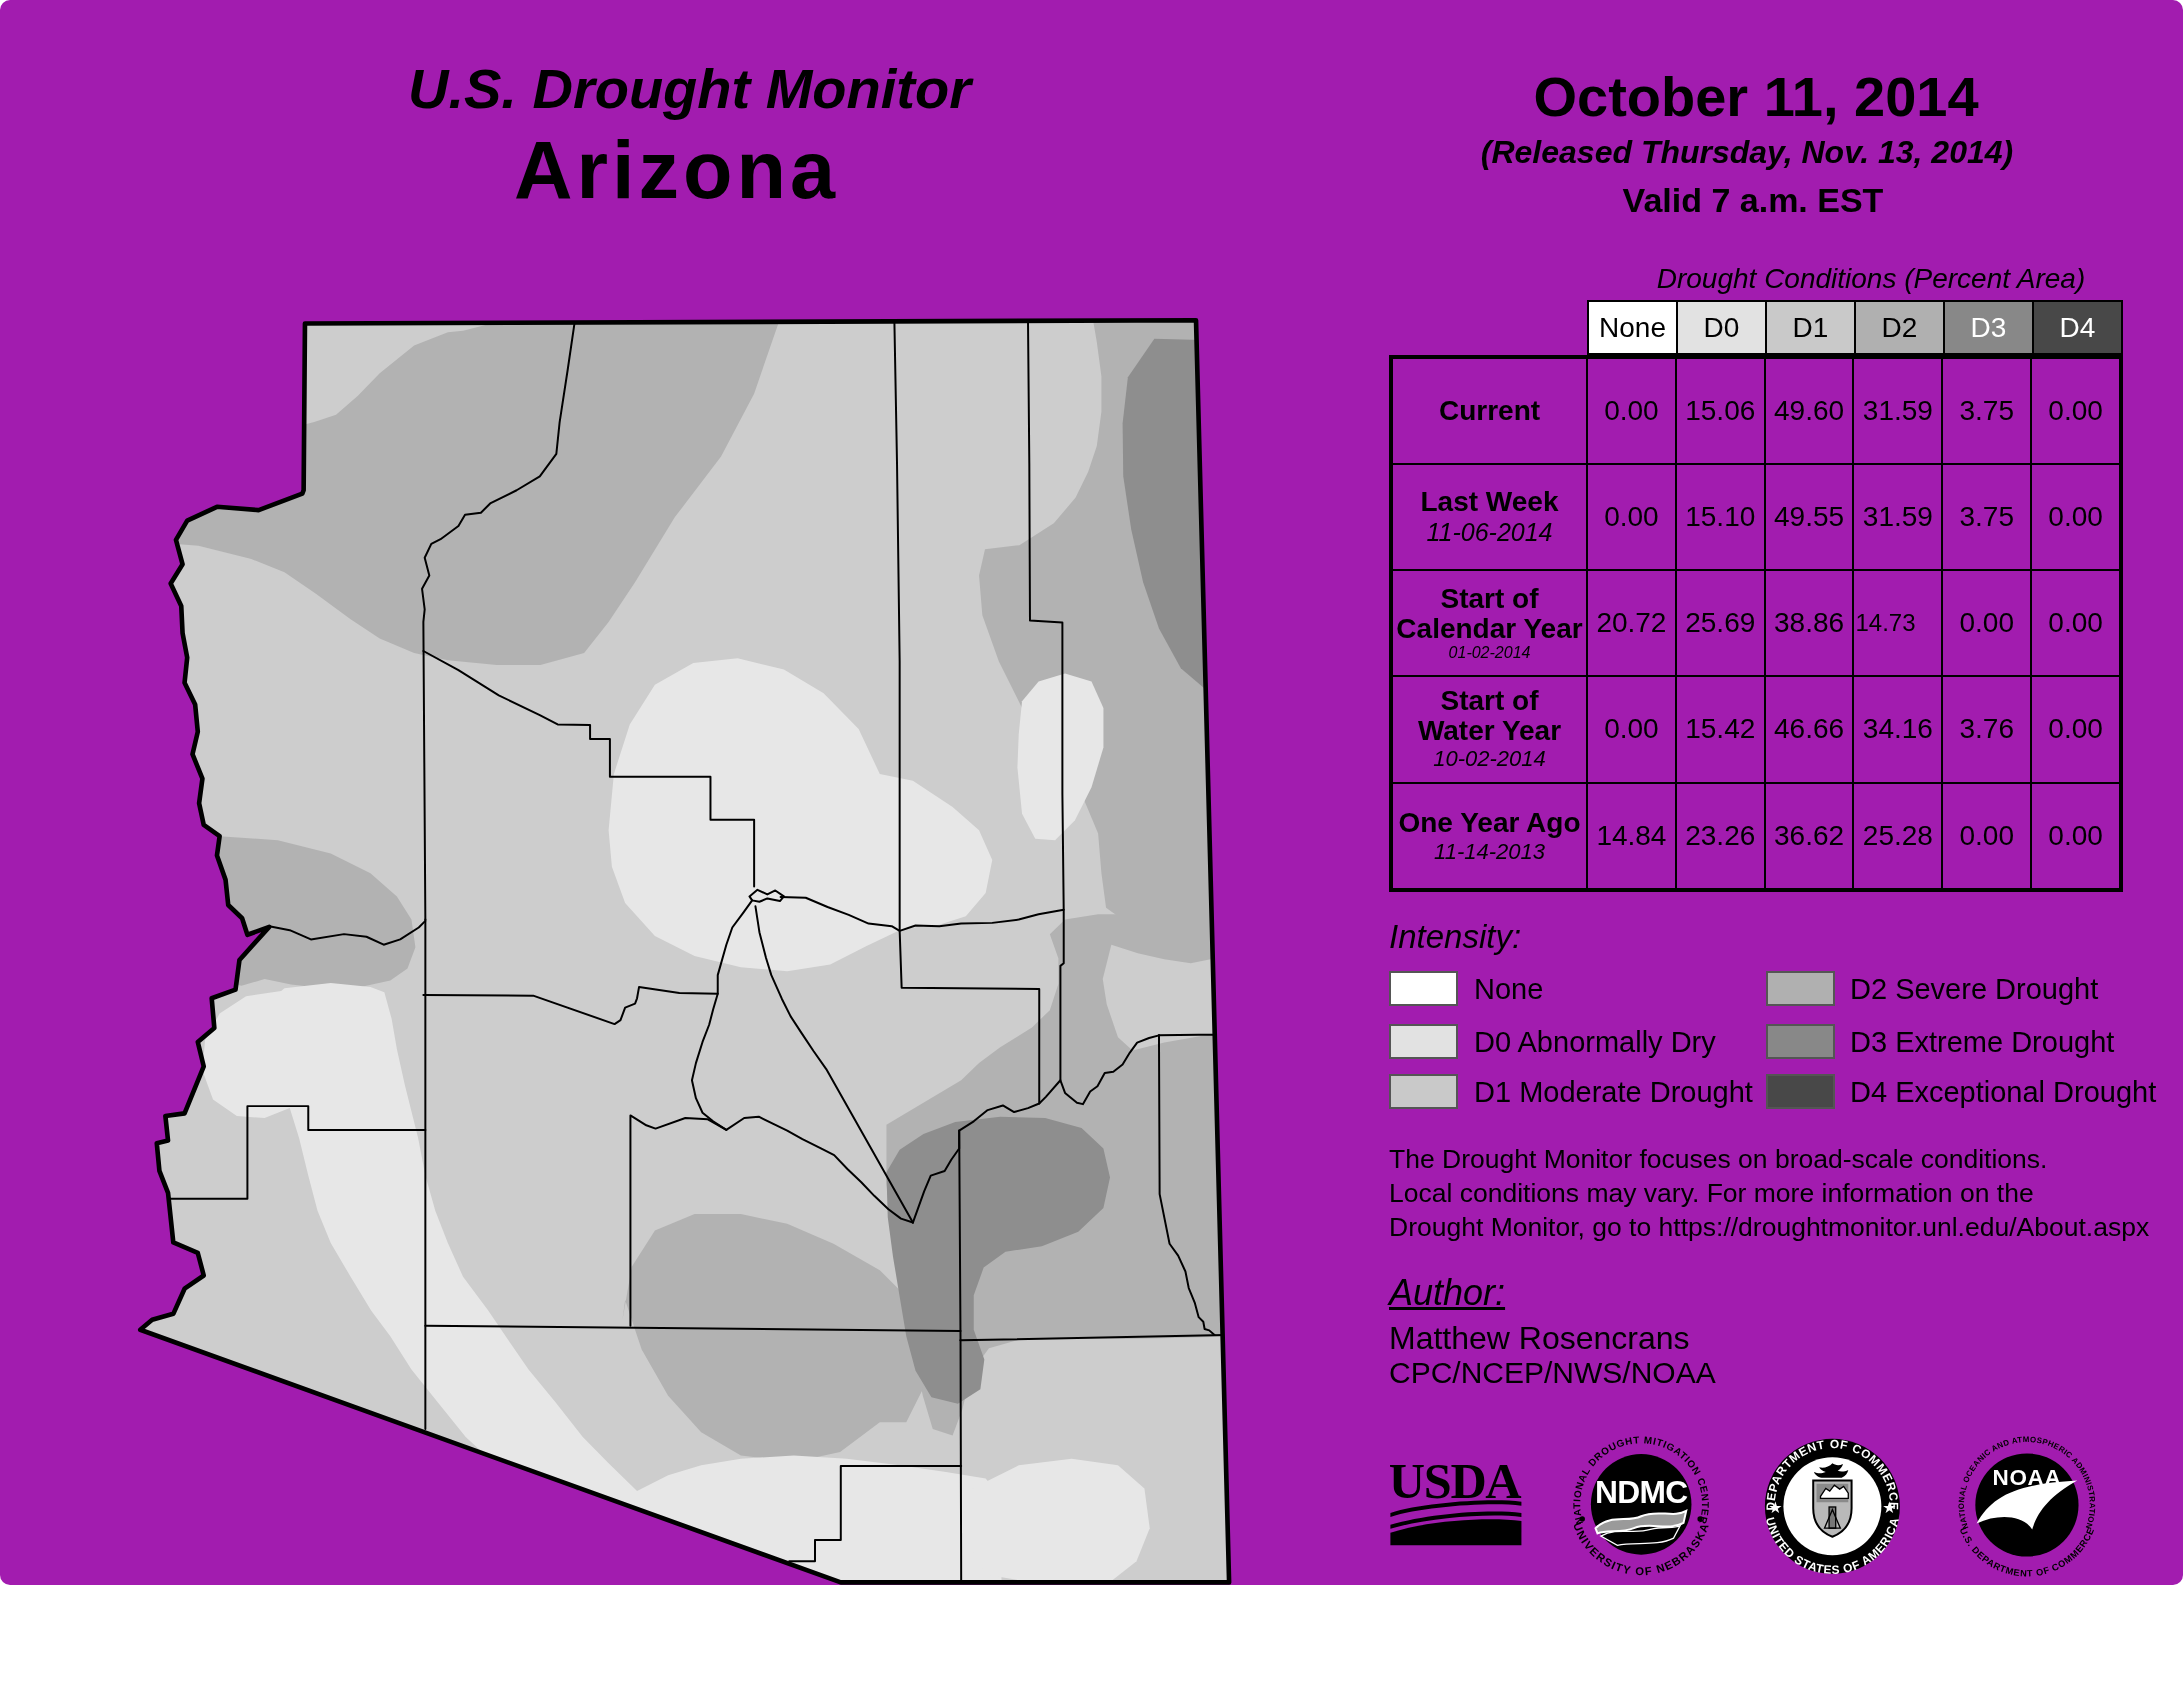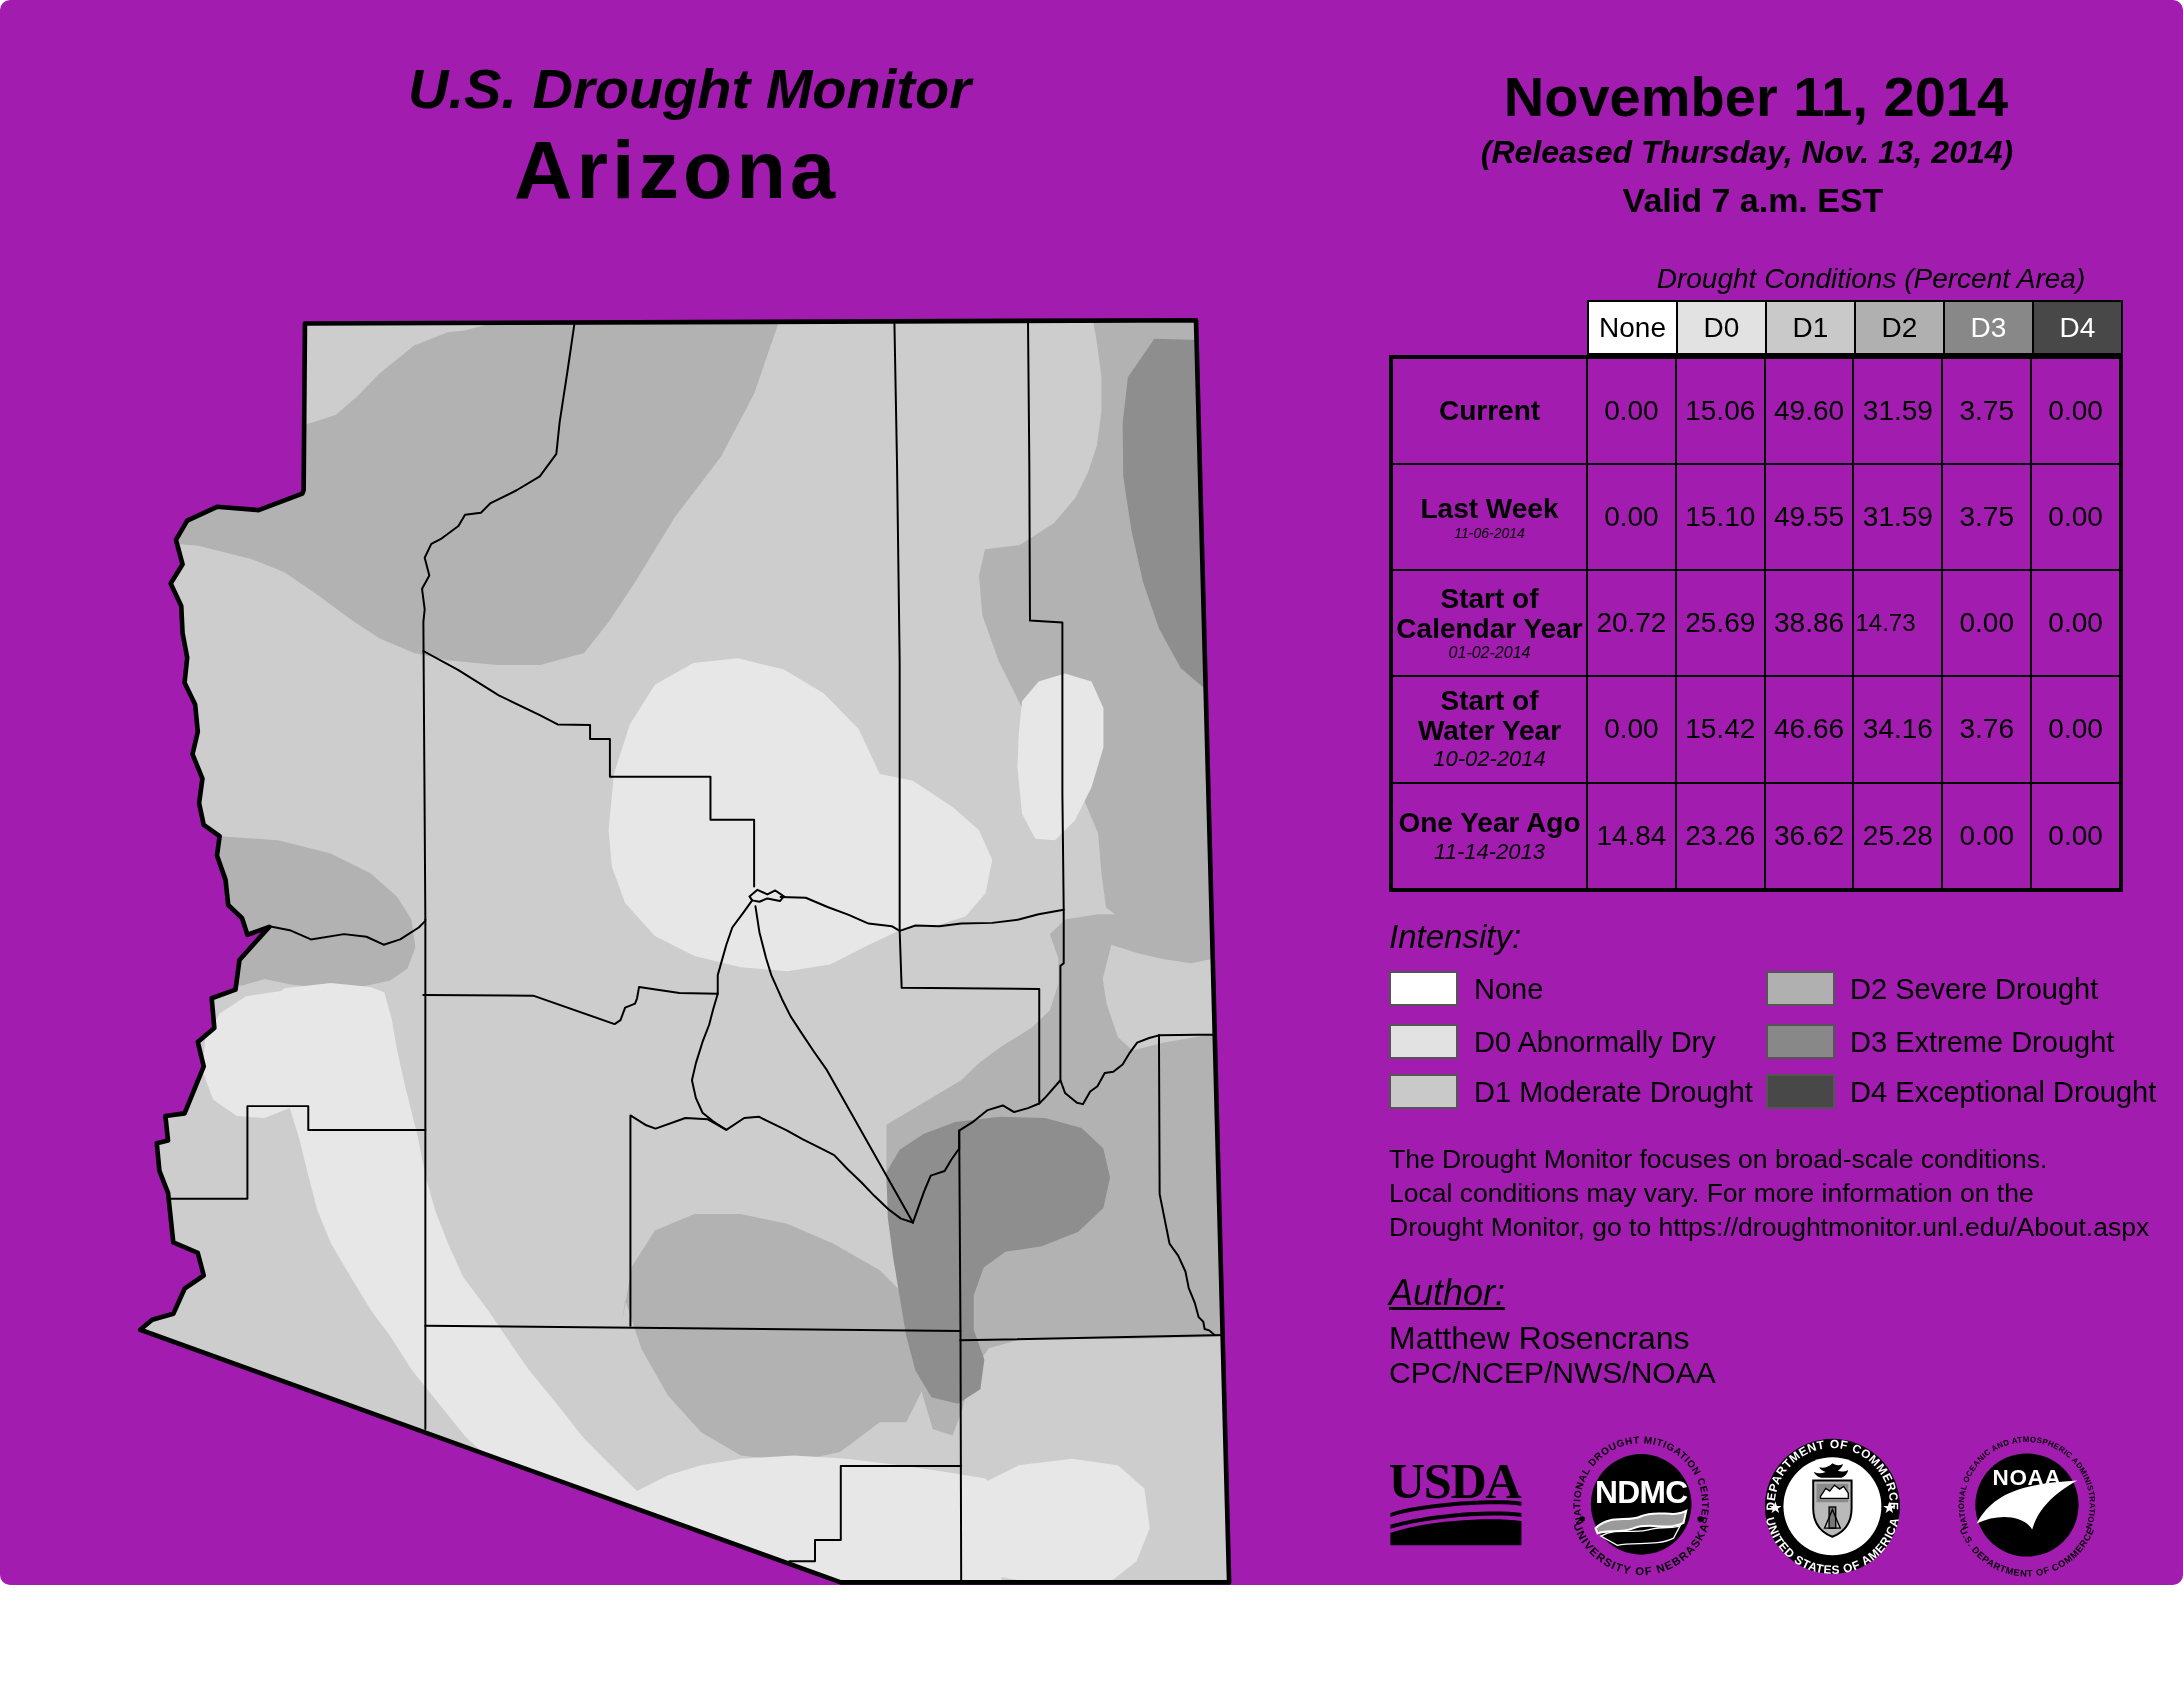--- a/index.html
+++ b/index.html
@@ -91,21 +91,21 @@
     </g>
   </g>
 
   <use href="#azshape" fill="none" stroke="#000000" stroke-width="7" stroke-linejoin="round"></use>
 </svg>
 
 <div class="abs" style="left:233px;top:56px;width:913px;text-align:center;font-size:56px;font-weight:bold;font-style:italic;">U.S. Drought Monitor</div>
 
 <div class="abs" style="left:220px;top:124px;width:913px;text-align:center;font-size:81px;font-weight:bold;letter-spacing:4px;">Arizona</div>
 
-<div class="abs" style="left:1389px;top:64px;width:734px;text-align:center;font-size:56px;font-weight:bold;">November 11, 2014</div>
+<div class="abs" style="left:1389px;top:64px;width:734px;text-align:center;font-size:56px;font-weight:bold;">October 11, 2014</div>
 
 <div class="abs" style="left:1380px;top:134px;width:734px;text-align:center;font-size:32px;font-weight:bold;font-style:italic;">(Released Thursday, Nov. 13, 2014)</div>
 
 <div class="abs" style="left:1386px;top:181px;width:734px;text-align:center;font-size:34px;font-weight:bold;">Valid 7 a.m. EST</div>
 
 <div class="abs" style="left:1603px;top:263px;width:536px;text-align:center;font-size:28px;font-style:italic;">Drought Conditions (Percent Area)</div>
 
 <div id="tblwrap" class="abs" style="left:1389px;top:300px;width:734px;height:592px;font-family:'Liberation Sans',sans-serif;">
 
   <div class="abs" style="left:198px;top:0px;width:536px;height:55px;border:2.6px solid #000;box-sizing:border-box;display:flex;">
@@ -134,21 +134,21 @@
         <td style="border:2px solid #000;text-align:center;font-size:28px;">0.00</td>
         <td style="border:2px solid #000;text-align:center;font-size:28px;">15.06</td>
         <td style="border:2px solid #000;text-align:center;font-size:28px;">49.60</td>
         <td style="border:2px solid #000;text-align:center;font-size:28px;">31.59</td>
         <td style="border:2px solid #000;text-align:center;font-size:28px;">3.75</td>
         <td style="border:2px solid #000;text-align:center;font-size:28px;">0.00</td>
       </tr>
       <tr style="height:89px;">
         <td style="border:2px solid #000;text-align:center;">
                 <div style="font-weight:bold;font-size:28px;">Last Week</div>
-                <div style="font-style:italic;font-size:14px;">11-06-2014</div>
+                <div style="font-style:italic;font-size:25px;">11-06-2014</div>
               </td>
         <td style="border:2px solid #000;text-align:center;font-size:28px;">0.00</td>
         <td style="border:2px solid #000;text-align:center;font-size:28px;">15.10</td>
         <td style="border:2px solid #000;text-align:center;font-size:28px;">49.55</td>
         <td style="border:2px solid #000;text-align:center;font-size:28px;">31.59</td>
         <td style="border:2px solid #000;text-align:center;font-size:28px;">3.75</td>
         <td style="border:2px solid #000;text-align:center;font-size:28px;">0.00</td>
       </tr>
       <tr style="height:89px;">
         <td style="border:2px solid #000;text-align:center;">

